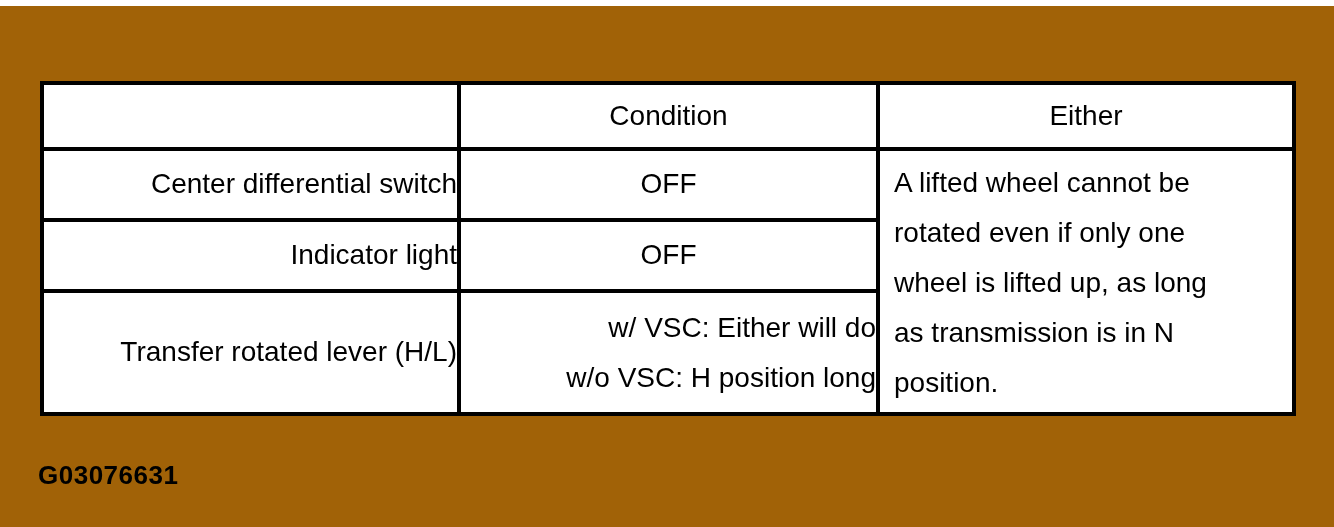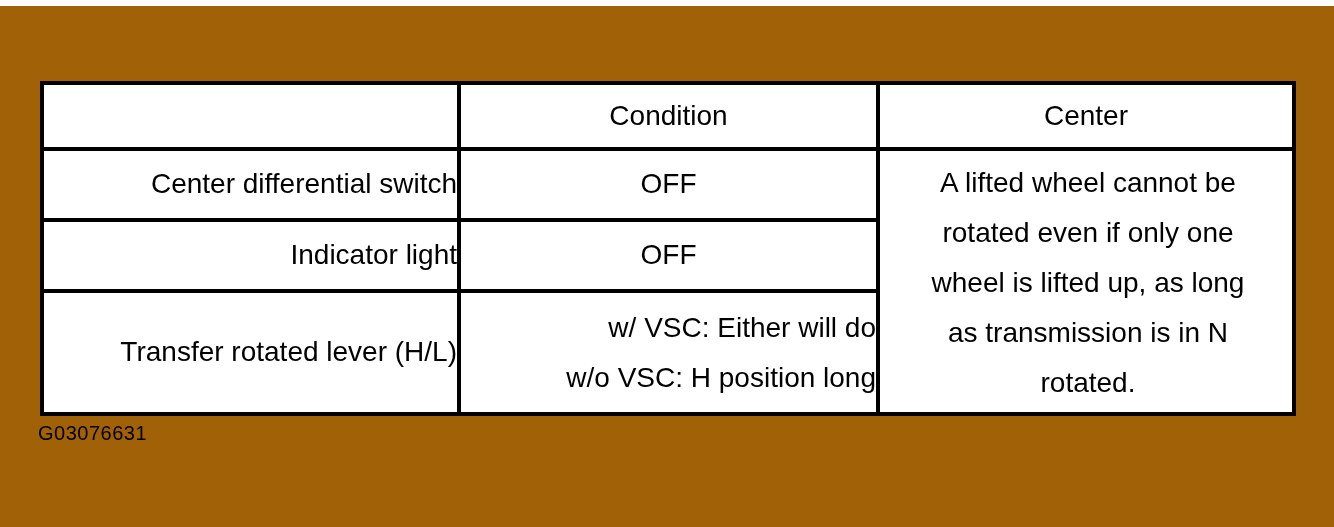--- a/index.html
+++ b/index.html
@@ -57,59 +57,58 @@
   .cell-wheel {
     vertical-align: top;
     text-align: left;
   }
   .wheel-note {
     padding: 7px 10px 0 14px;
   }
   .wheel-note div {
     line-height: 50px;
     white-space: nowrap;
-    text-align: center;
   }
   .figure-id {
     position: absolute;
     left: 38px;
-    top: 416px;
-    font-size: 20px;
-    font-weight: normal;
+    top: 454px;
+    font-size: 26px;
+    font-weight: bold;
     letter-spacing: 0.5px;
   }
 </style>
 </head>
 <body>
 
 <div class="page">
 
   <table class="spec-table">
     <colgroup>
       <col style="width:417px">
       <col style="width:419px">
       <col style="width:416px">
     </colgroup>
     <tbody>
       <tr class="header-row">
         <td class="cell-center"></td>
         <td class="cell-center">Condition</td>
-        <td class="cell-center">Center</td>
+        <td class="cell-center">Either</td>
       </tr>
 
       <tr class="row-1">
         <td class="cell-label">Center differential switch</td>
         <td class="cell-center">OFF</td>
         <td class="cell-wheel" rowspan="3">
           <div class="wheel-note">
             <div>A lifted wheel cannot be</div>
             <div>rotated even if only one</div>
             <div>wheel is lifted up, as long</div>
             <div>as transmission is in N</div>
-            <div>rotated.</div>
+            <div>position.</div>
           </div>
         </td>
       </tr>
 
       <tr class="row-2">
         <td class="cell-label">Indicator light</td>
         <td class="cell-center">OFF</td>
       </tr>
 
       <tr class="row-3">

